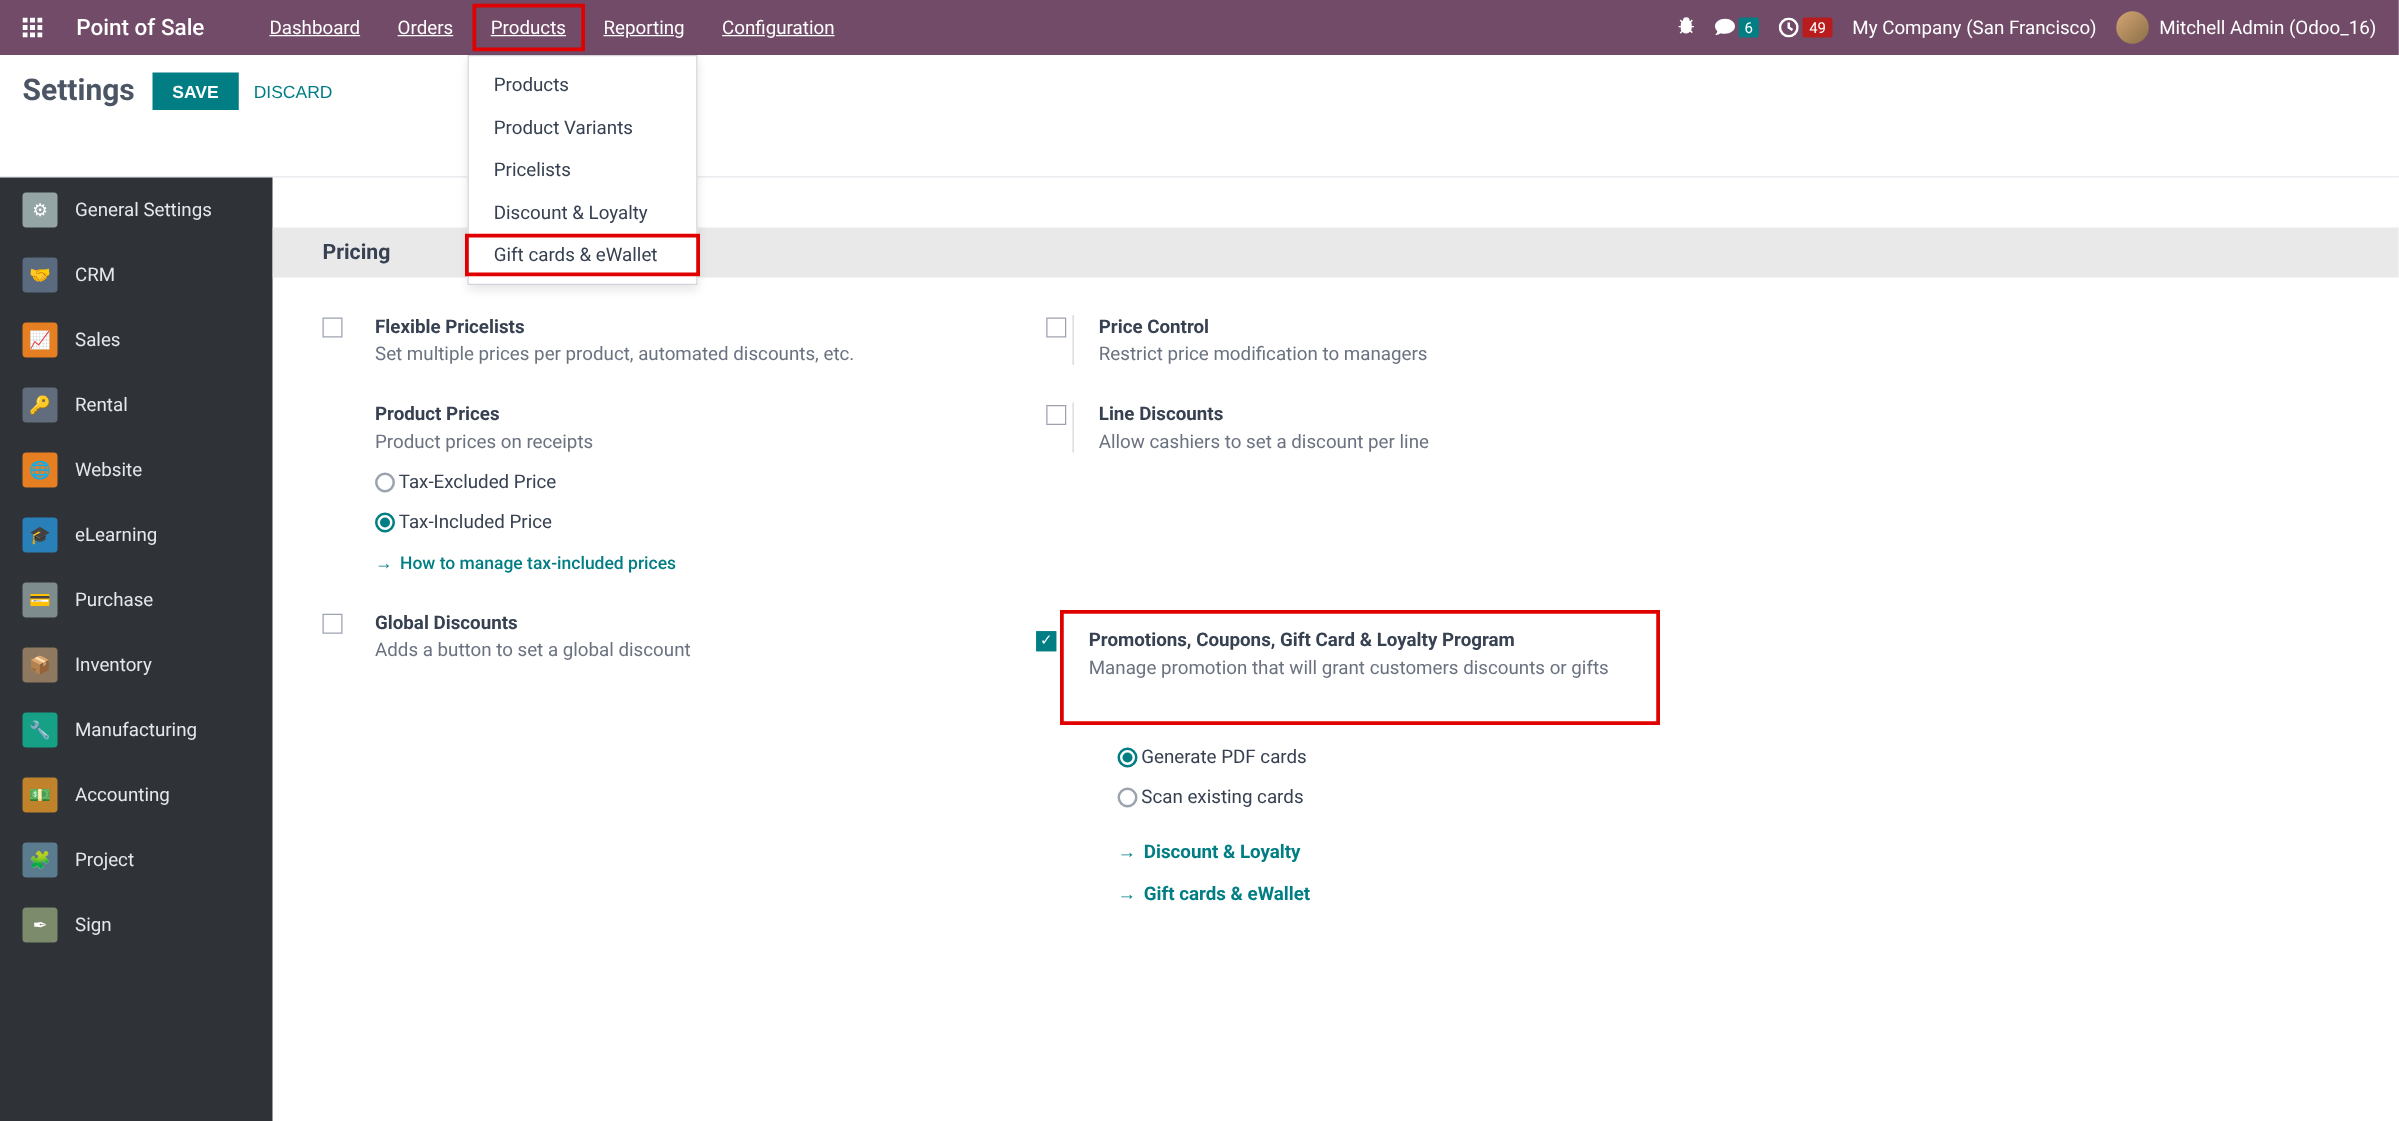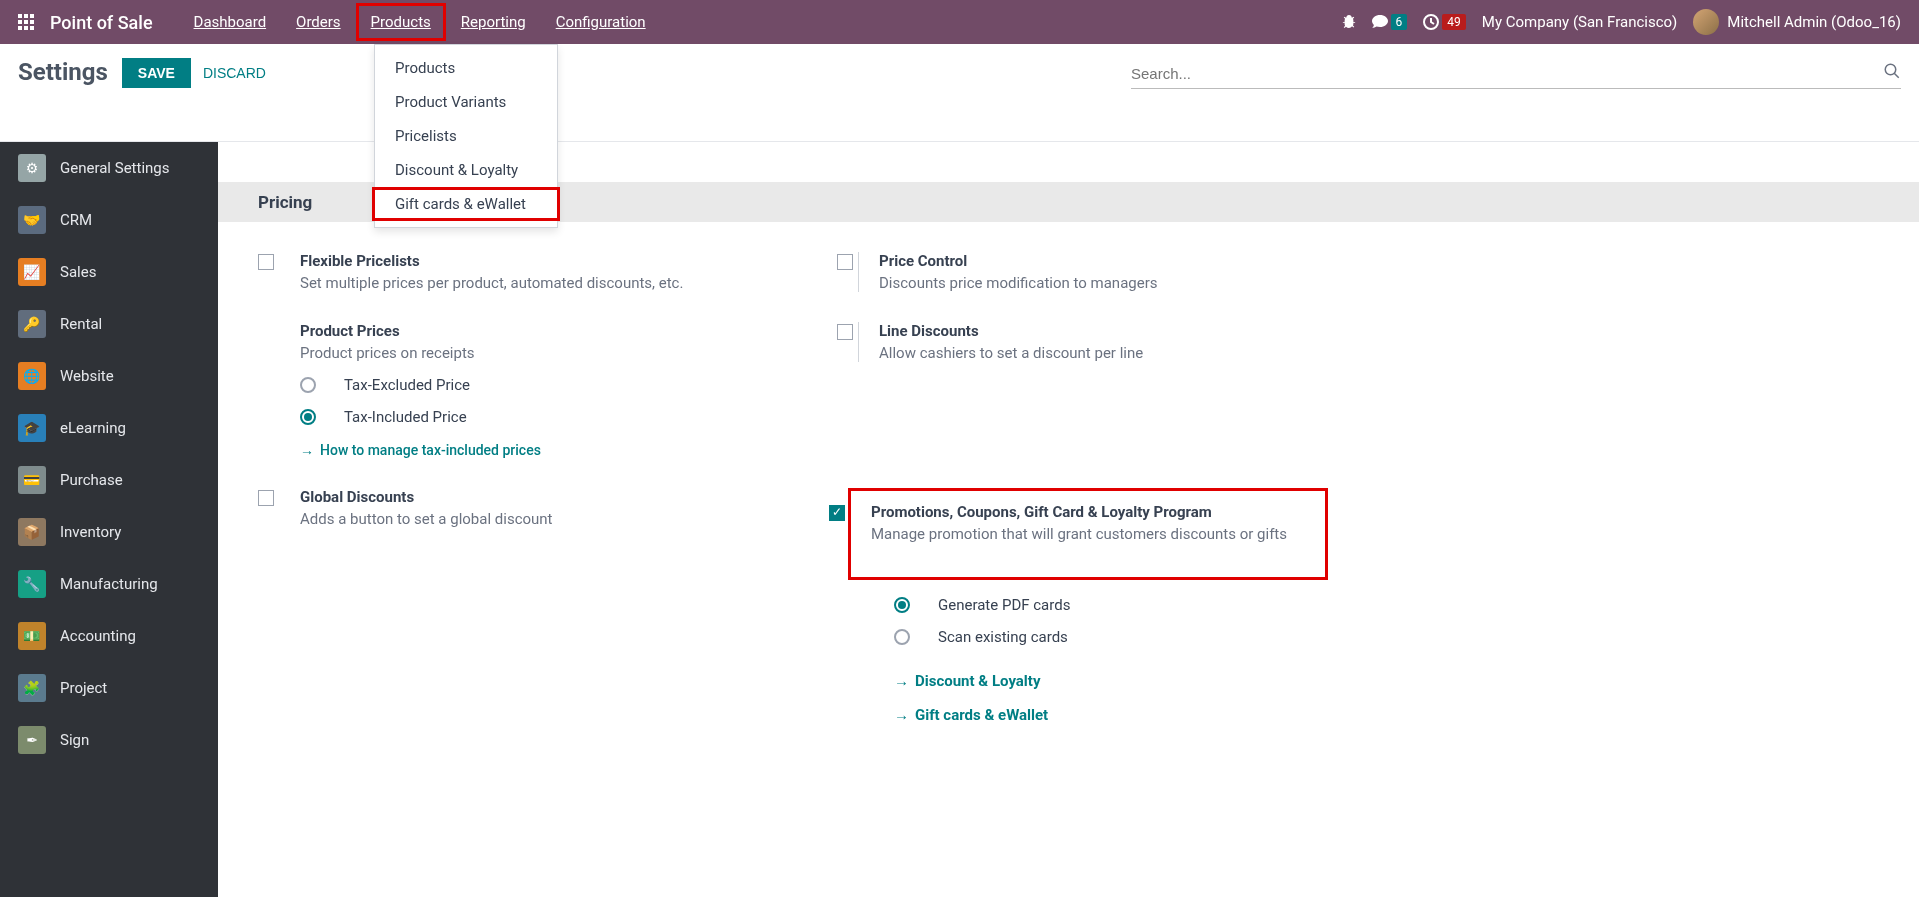--- a/index.html
+++ b/index.html
@@ -2,21 +2,21 @@
 <html><head>
 <meta charset="utf-8">
 <style>
 * { box-sizing: border-box; margin: 0; padding: 0; }
 body { font-family: -apple-system, BlinkMacSystemFont, "Segoe UI", Roboto, sans-serif; font-size: 14px; color: #374151; background: #fff; overflow: hidden; }
 
 .app { width: 1919px; height: 897px; position: relative; }
 
 
 .navbar { height: 44px; background: #714b67; display: flex; align-items: center; padding: 0 18px; color: #fff; }
-.navbar-left { display: flex; align-items: center; gap: 16px; }
+.navbar-left { display: flex; align-items: center; gap: 27px; }
 .apps-icon { color: #fff; font-size: 16px; display: flex; }
 .brand { font-size: 18px; font-weight: 500; color: #fff; margin-right: 10px; }
 .nav-links { display: flex; gap: 0; }
 .nav-link { color: #fff; padding: 10px 15px; font-size: 15px; cursor: pointer; position: relative; text-decoration: underline; }
 .nav-link.highlighted { border: 3px solid #e00000; padding: 7px 12px; }
 
 .navbar-right { margin-left: auto; display: flex; align-items: center; gap: 16px; }
 .bug-icon { color: #fff; font-size: 14px; }
 .msg-badge { display: flex; align-items: center; gap: 3px; }
 .msg-badge .count { background: #017e84; color: #fff; font-size: 12px; padding: 1px 5px; border-radius: 2px; }
@@ -73,21 +73,21 @@
 .setting-block { display: flex; gap: 20px; margin-bottom: 30px; }
 .cb-col { width: 22px; flex-shrink: 0; padding-top: 2px; }
 .checkbox { width: 16px; height: 16px; border: 1px solid #9ca3af; background: #fff; display: inline-block; cursor: pointer; }
 .checkbox.checked { background: #017e84; border-color: #017e84; position: relative; }
 .checkbox.checked::after { content: "✓"; color: #fff; font-size: 12px; position: absolute; top: -1px; left: 2px; }
 
 .setting-body { flex: 1; }
 .setting-title { font-size: 15px; font-weight: 700; color: #374151; margin-bottom: 4px; }
 .setting-desc { font-size: 15px; color: #6b7280; }
 
-.radio-row { display: flex; align-items: center; gap: 28px; margin-top: 14px; cursor: pointer; }
+.radio-row { display: flex; align-items: flex-end; gap: 3px; margin-top: 14px; cursor: pointer; }
 .radio { width: 16px; height: 16px; border: 2px solid #9ca3af; border-radius: 50%; display: inline-block; position: relative; flex-shrink: 0; }
 .radio.selected { border-color: #017e84; }
 .radio.selected::after { content: ""; width: 8px; height: 8px; background: #017e84; border-radius: 50%; position: absolute; top: 2px; left: 2px; }
 .radio-label { font-size: 15px; color: #374151; }
 
 .help-link { display: flex; align-items: center; gap: 6px; color: #017e84; font-size: 14px; margin-top: 16px; cursor: pointer; font-weight: 500; }
 .help-link.boldish { font-weight: 700; font-size: 15px; }
 .arrow { font-weight: bold; }
 
 .col-right .setting-block { border-left: 1px solid #d1d5db; padding-left: 20px; }
@@ -167,29 +167,20 @@
   </div>
 
   <div class="controlbar">
     <div class="controlbar-left">
       <h1 class="page-title">Settings</h1>
       <div class="control-buttons">
         <button class="btn-save">SAVE</button>
         <button class="btn-discard">DISCARD</button>
       </div>
     </div>
-    <div class="searchbar">
-      <input type="text" placeholder="Search..." style="">
-      <span class="search-icon">
-        <svg width="18" height="18" viewBox="0 0 24 24" fill="none" stroke="currentColor" stroke-width="2">
-            <circle cx="10" cy="10" r="7"></circle>
-            <path d="m21 21-6-6"></path>
-          </svg>
-      </span>
-    </div>
   </div>
 
   <div class="maingrid">
     <div class="sidebar">
       <div class="sidebar-item">
           <span class="sidebar-icon ic-general">⚙</span>
           <span>General Settings</span>
         </div>
       <div class="sidebar-item">
           <span class="sidebar-icon ic-crm">🤝</span>
@@ -281,21 +272,21 @@
               <div class="setting-desc">Adds a button to set a global discount</div>
             </div>
           </div>
         </div>
 
         <div class="col col-right">
           <div class="setting-block">
             <div class="cb-col"><span class="checkbox"></span></div>
             <div class="setting-body">
               <div class="setting-title">Price Control</div>
-              <div class="setting-desc">Discounts price modification to managers</div>
+              <div class="setting-desc">Restrict price modification to managers</div>
             </div>
           </div>
 
           <div class="setting-block">
             <div class="cb-col"><span class="checkbox"></span></div>
             <div class="setting-body">
               <div class="setting-title">Line Discounts</div>
               <div class="setting-desc">Allow cashiers to set a discount per line</div>
             </div>
           </div>

